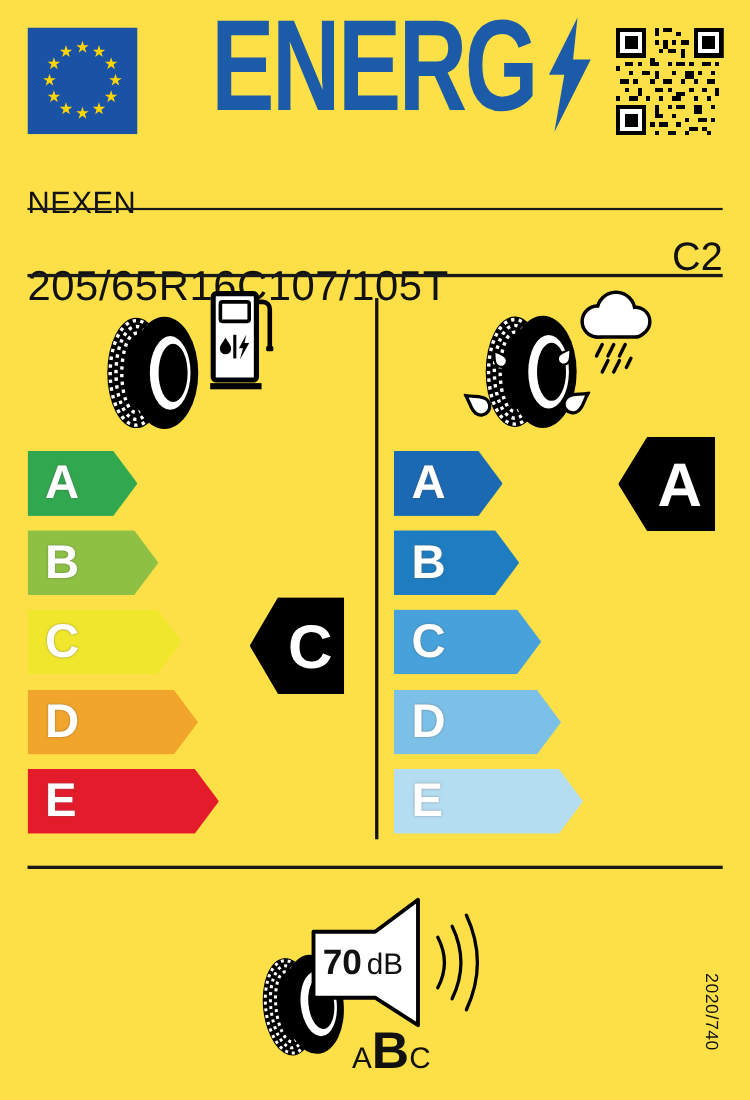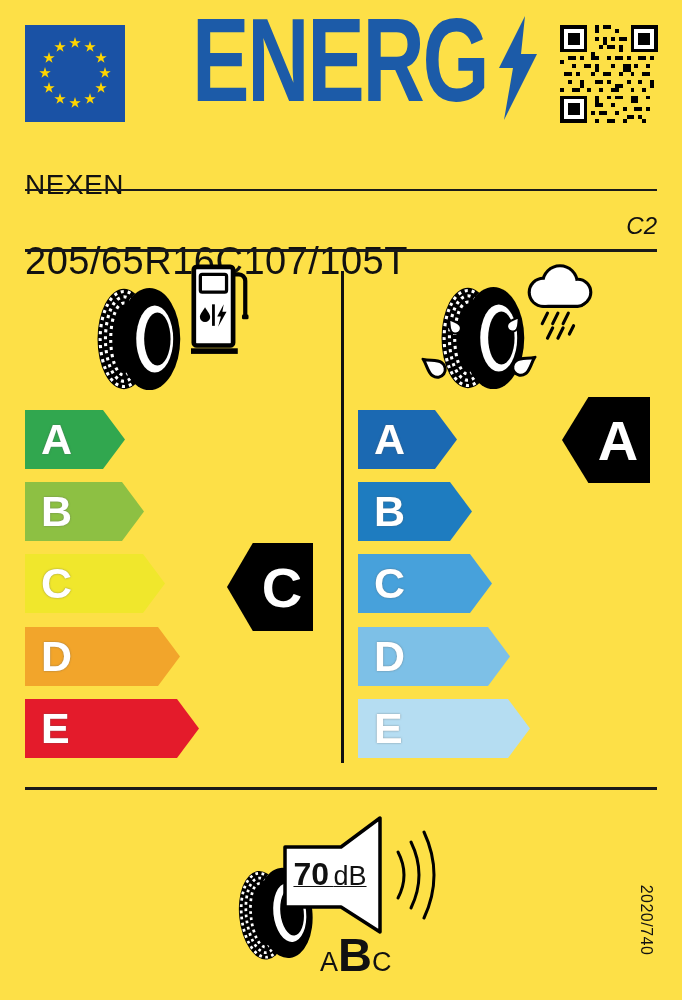--- a/index.html
+++ b/index.html
@@ -9,21 +9,21 @@
   
   .energ-text{position:absolute;left:192px;top:6px;font-size:118px;font-weight:bold;
     letter-spacing:-3px;line-height:108px;transform:scaleX(0.73);transform-origin:left center;
     white-space:nowrap;}
   .qr{shape-rendering:crispEdges;}
 
   
   .brand{position:absolute;left:25px;top:152px;font-size:28px;font-weight:normal;letter-spacing:0.5px;color:#111;margin-top:17px;}
   .hline{position:absolute;background:#1a1a1a;}
   .size{position:absolute;left:25px;top:200px;font-size:38px;color:#111;letter-spacing:0.5px;margin-top:40px;}
-  .tclass{position:absolute;right:25px;top:212px;font-size:24px;color:#111;font-style:italic;}
+  .tclass{position:absolute;right:25px;top:212px;font-size:36px;color:#111;}
 
   
   .vdivider{position:absolute;left:341px;top:271px;width:3px;height:492px;background:#111;}
   .arrow{position:absolute;height:59px;
     clip-path:polygon(0 0, calc(100% - 22px) 0, 100% 50%, calc(100% - 22px) 100%, 0 100%);}
   .grade-letter{display:block;padding-left:16px;font-size:43px;line-height:58px;font-weight:bold;
     color:#fff;text-shadow:0 0 2px rgba(90,90,90,0.65);}
   .fa{left:25px;top:410px;width:100px;} .fb{left:25px;top:482px;width:119px;}
   .fc{left:25px;top:554px;width:140px;} .fd{left:25px;top:627px;width:155px;}
   .fe{left:25px;top:699px;width:174px;}
@@ -31,21 +31,21 @@
   .wc{left:358px;top:554px;width:134px;} .wd{left:358px;top:627px;width:152px;}
   .we{left:358px;top:699px;width:172px;}
 
   .indicator{position:absolute;background:#000;color:#fff;display:flex;align-items:center;
     justify-content:center;padding-left:24px;box-sizing:border-box;font-weight:bold;font-size:56px;
     clip-path:polygon(0 50%, 30% 0, 100% 0, 100% 100%, 30% 100%);}
   .ind-fuel{left:227px;top:543px;width:86px;height:88px;}
   .ind-wet{left:562px;top:397px;width:88px;height:86px;}
 
   
-  .db-box{position:absolute;left:286px;top:856px;width:88px;text-align:center;white-space:nowrap;color:#111;text-decoration:underline;}
+  .db-box{position:absolute;left:286px;top:856px;width:88px;text-align:center;white-space:nowrap;color:#111;}
   .db-val{font-size:32px;font-weight:bold;}
   .db-unit{font-size:27px;}
   .noise-classes{position:absolute;left:320px;top:926px;height:50px;display:flex;align-items:flex-end;color:#111;}
   .noise-class{font-size:27px;line-height:1;}
   .noise-class-active{font-size:47px;font-weight:bold;line-height:0.9;}
   .reg{position:absolute;left:646px;top:920px;transform:translate(-50%,-50%) rotate(90deg);
     font-size:16px;letter-spacing:0.5px;color:#111;white-space:nowrap;}
 </style>
 </head>
 <body>

